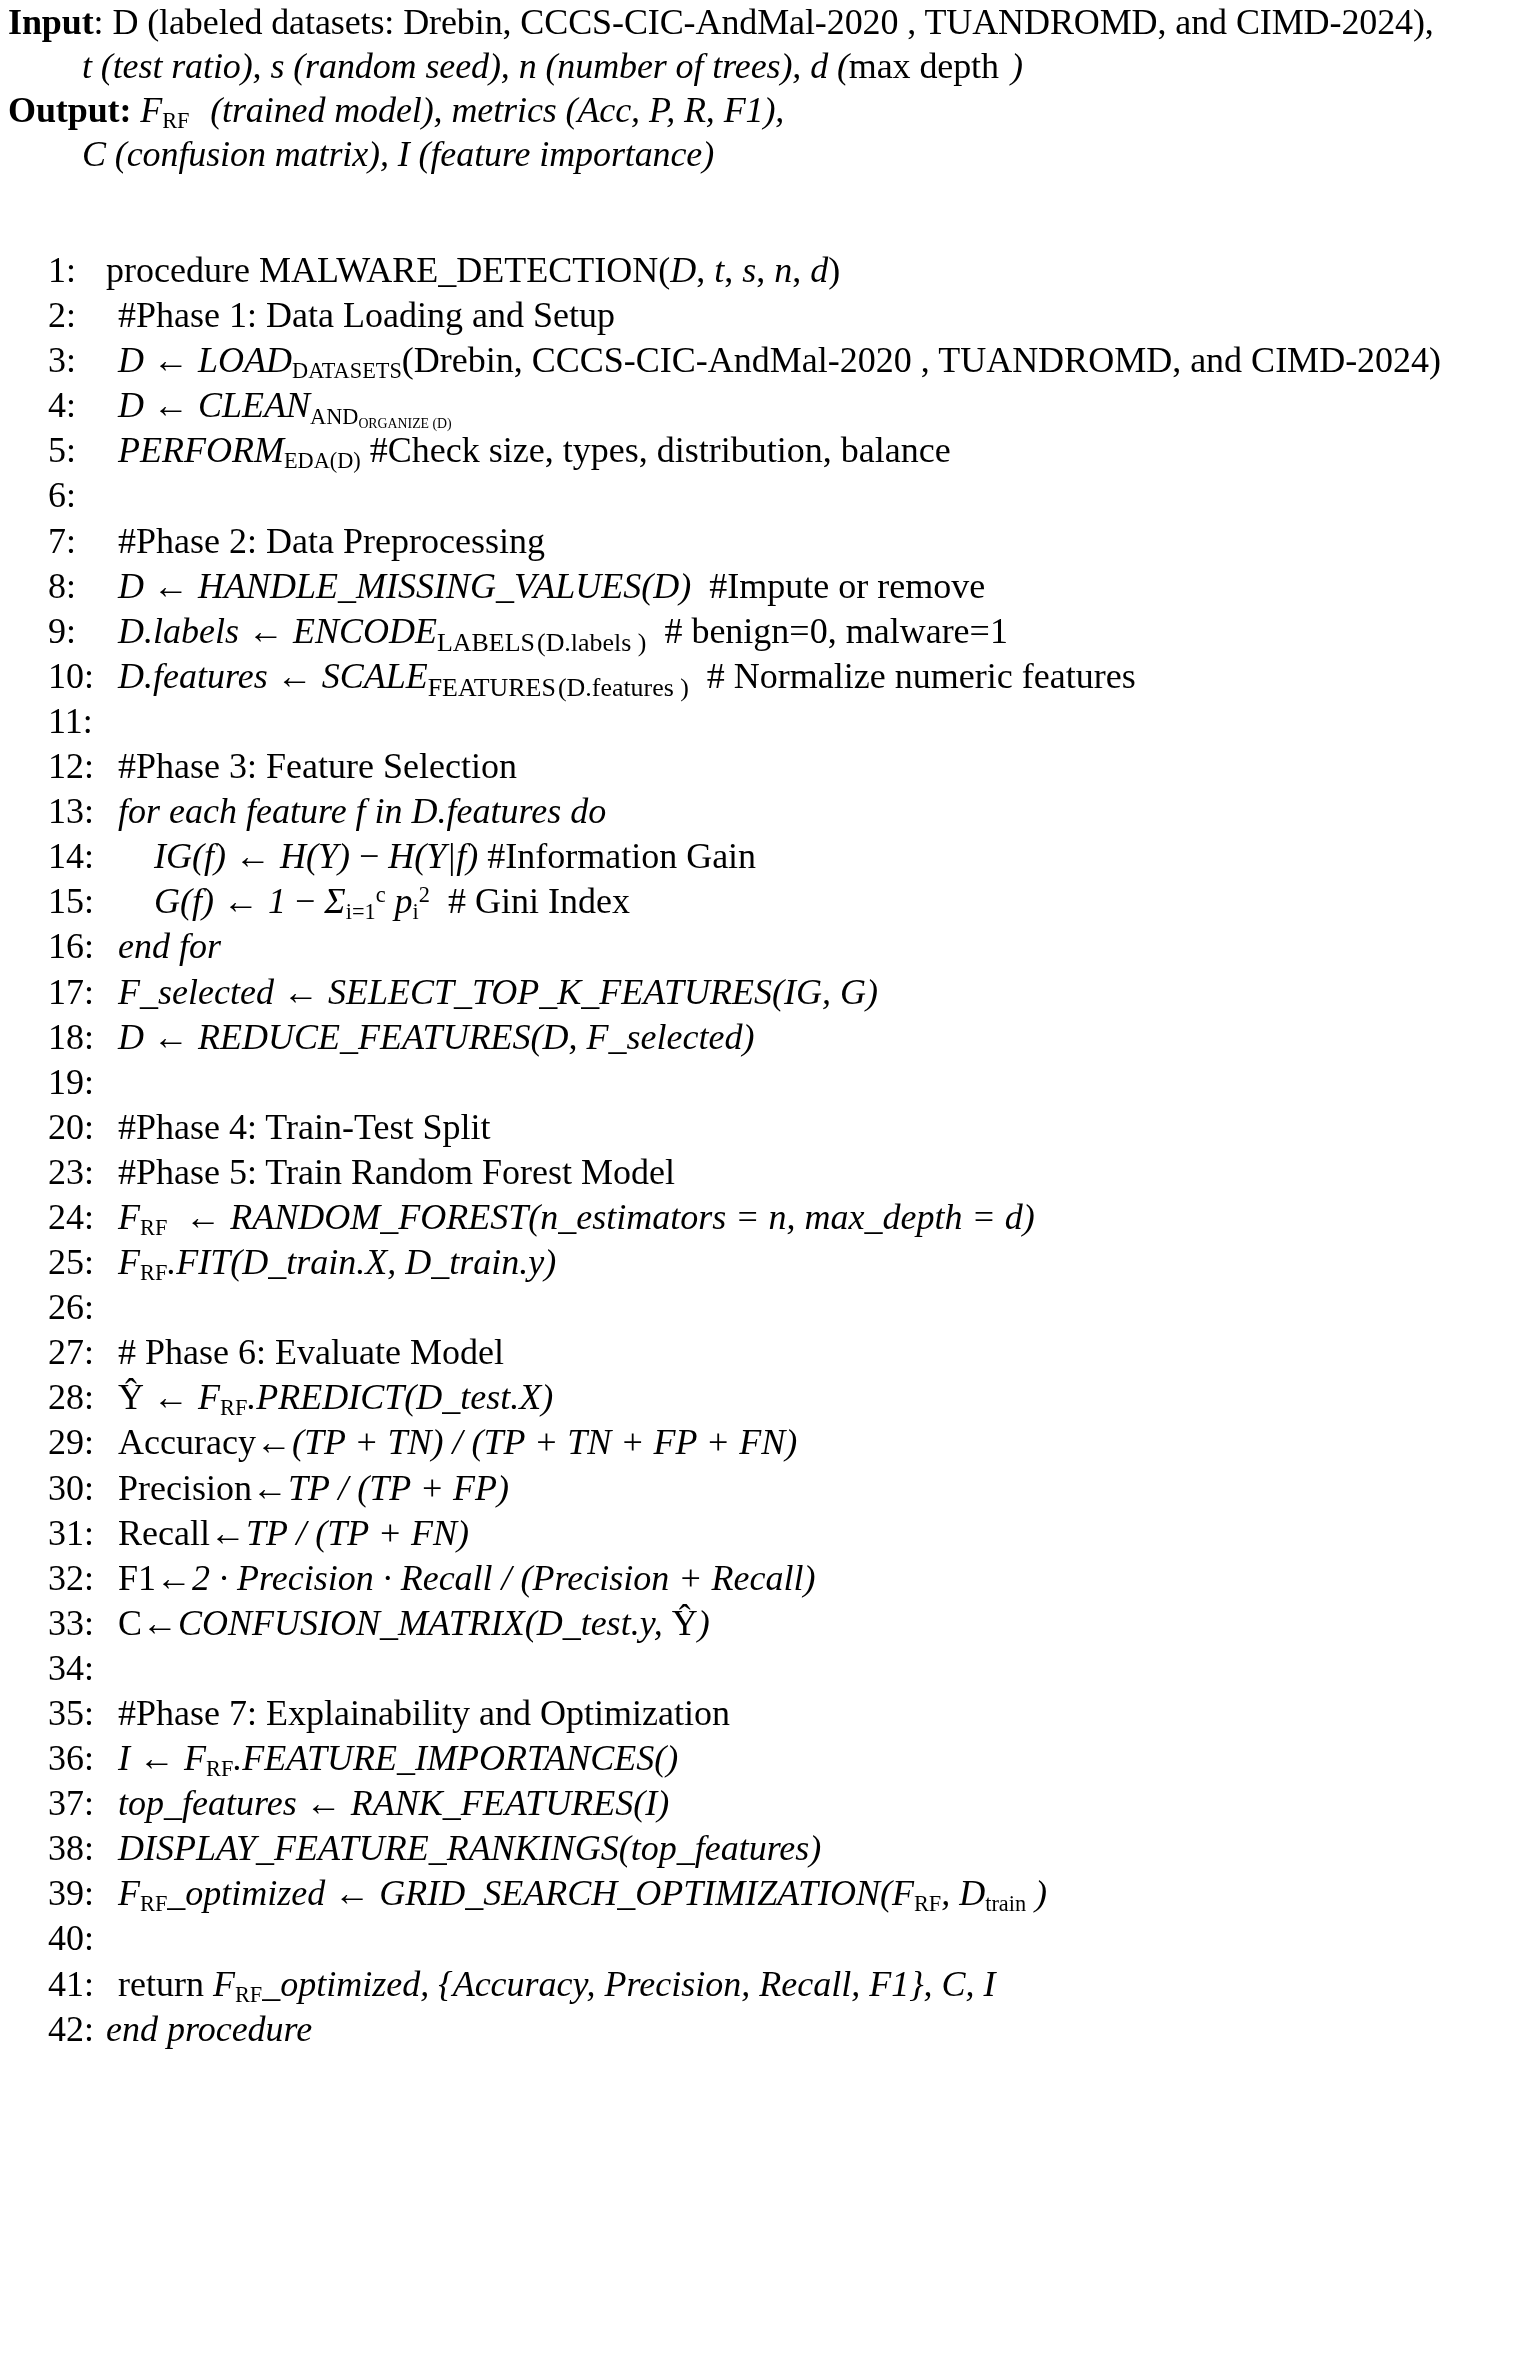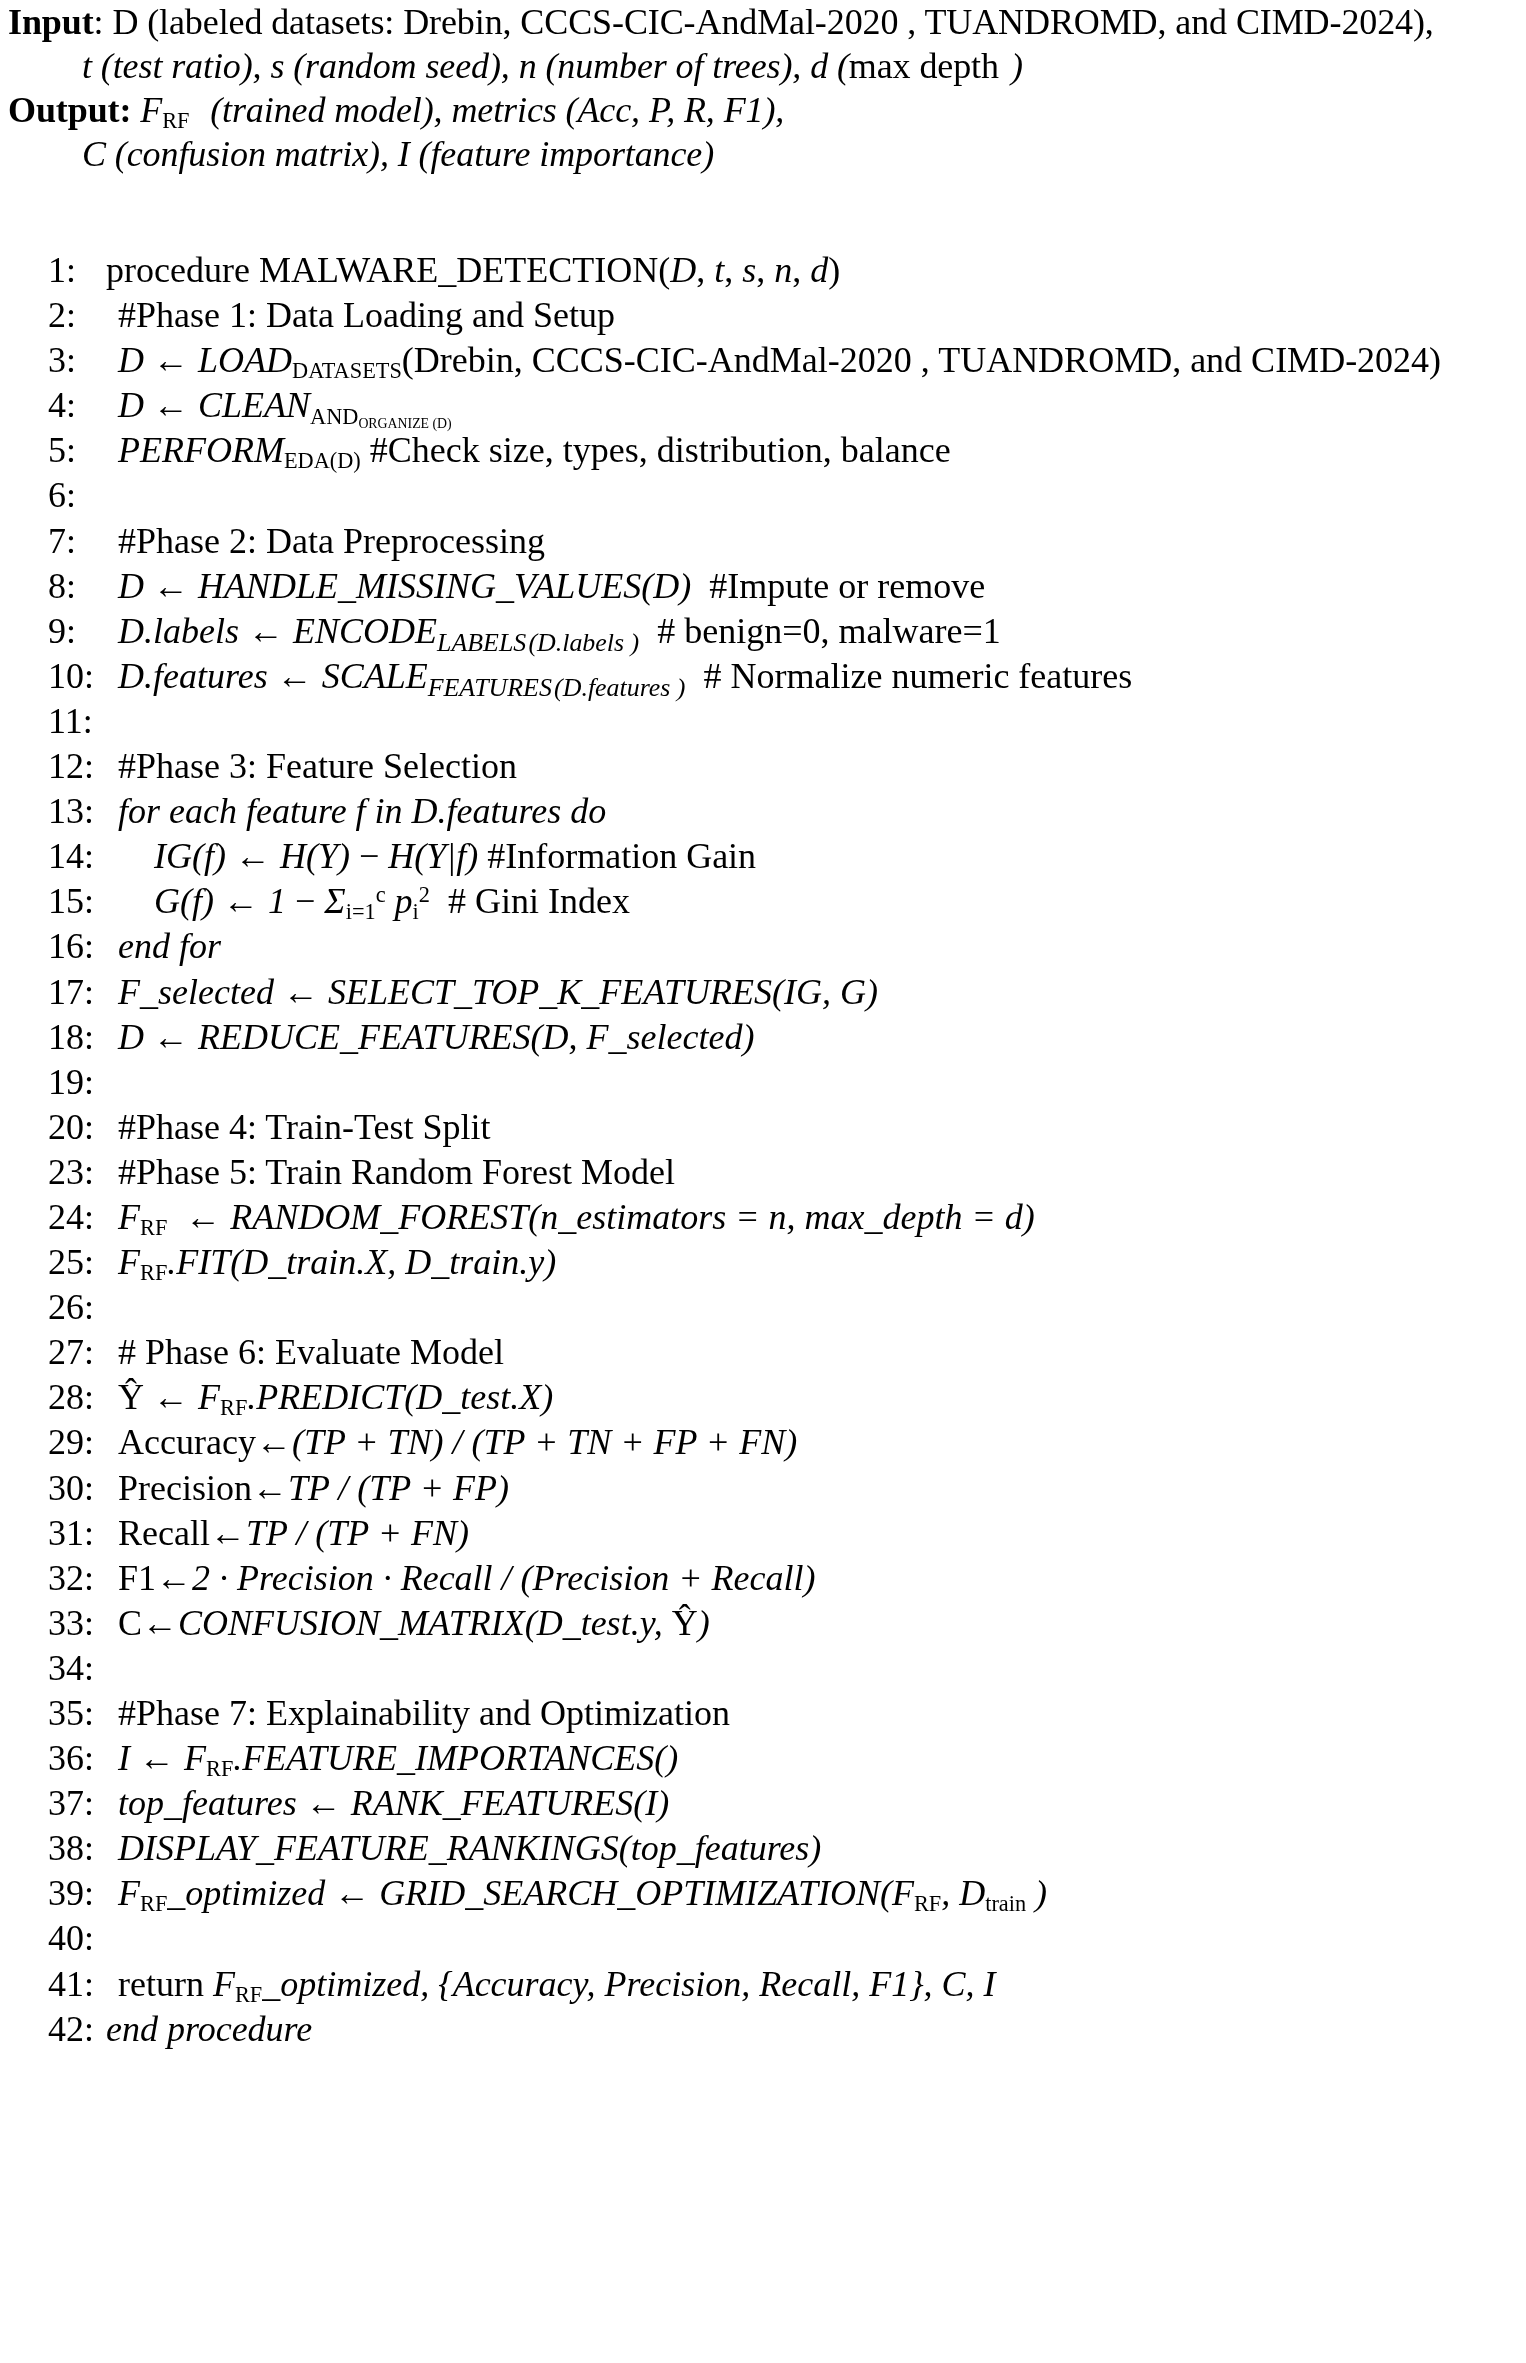--- a/index.html
+++ b/index.html
@@ -76,21 +76,20 @@
   }
   .up {
     font-style: normal;
   }
   sub.sb {
     font-size: 0.62em;
     vertical-align: -0.28em;
     line-height: 0;
   }
   sub.sb2 {
-    font-style: italic;
     font-size: 0.72em;
     vertical-align: -0.30em;
     line-height: 0;
   }
   sup.sp {
     font-size: 0.62em;
     vertical-align: 0.50em;
     line-height: 0;
   }
   sub.sbi {

